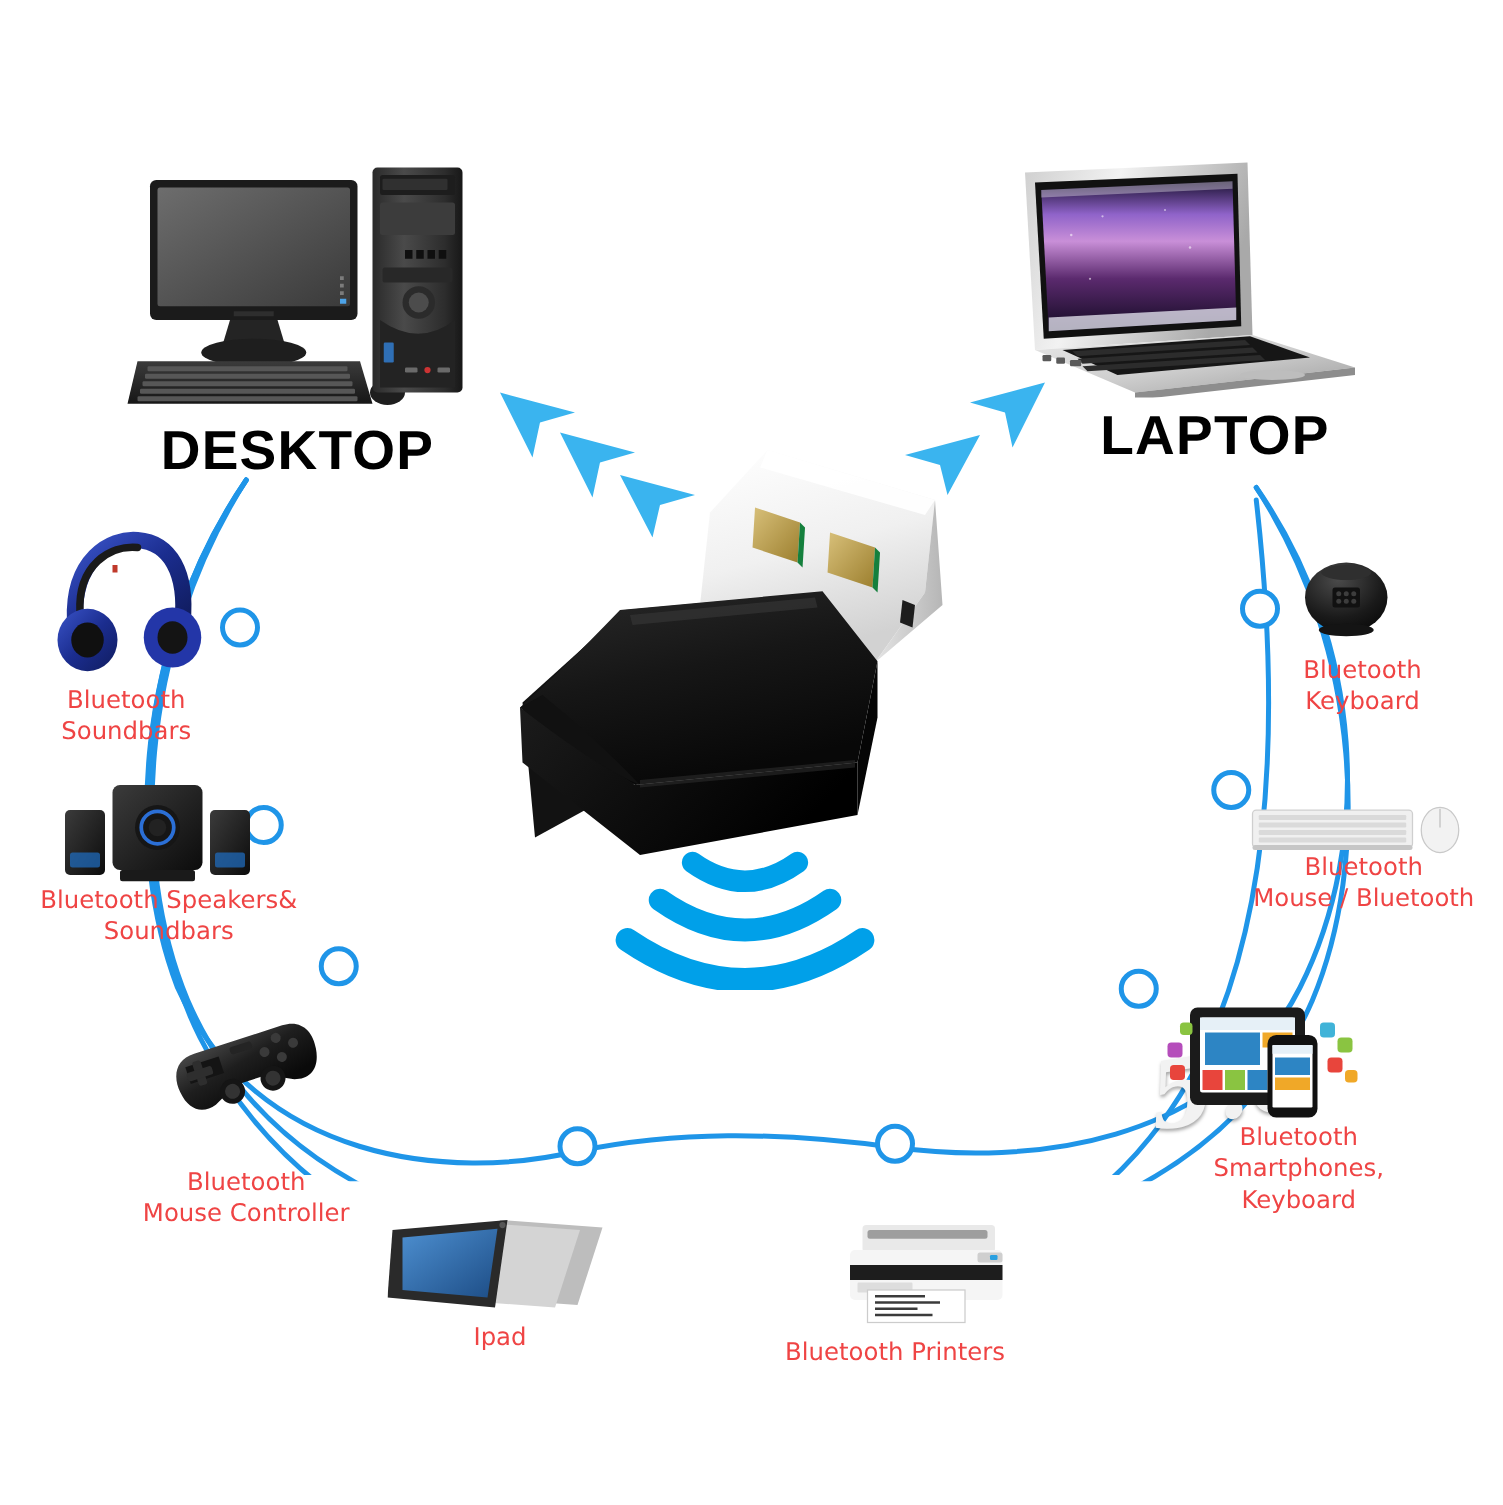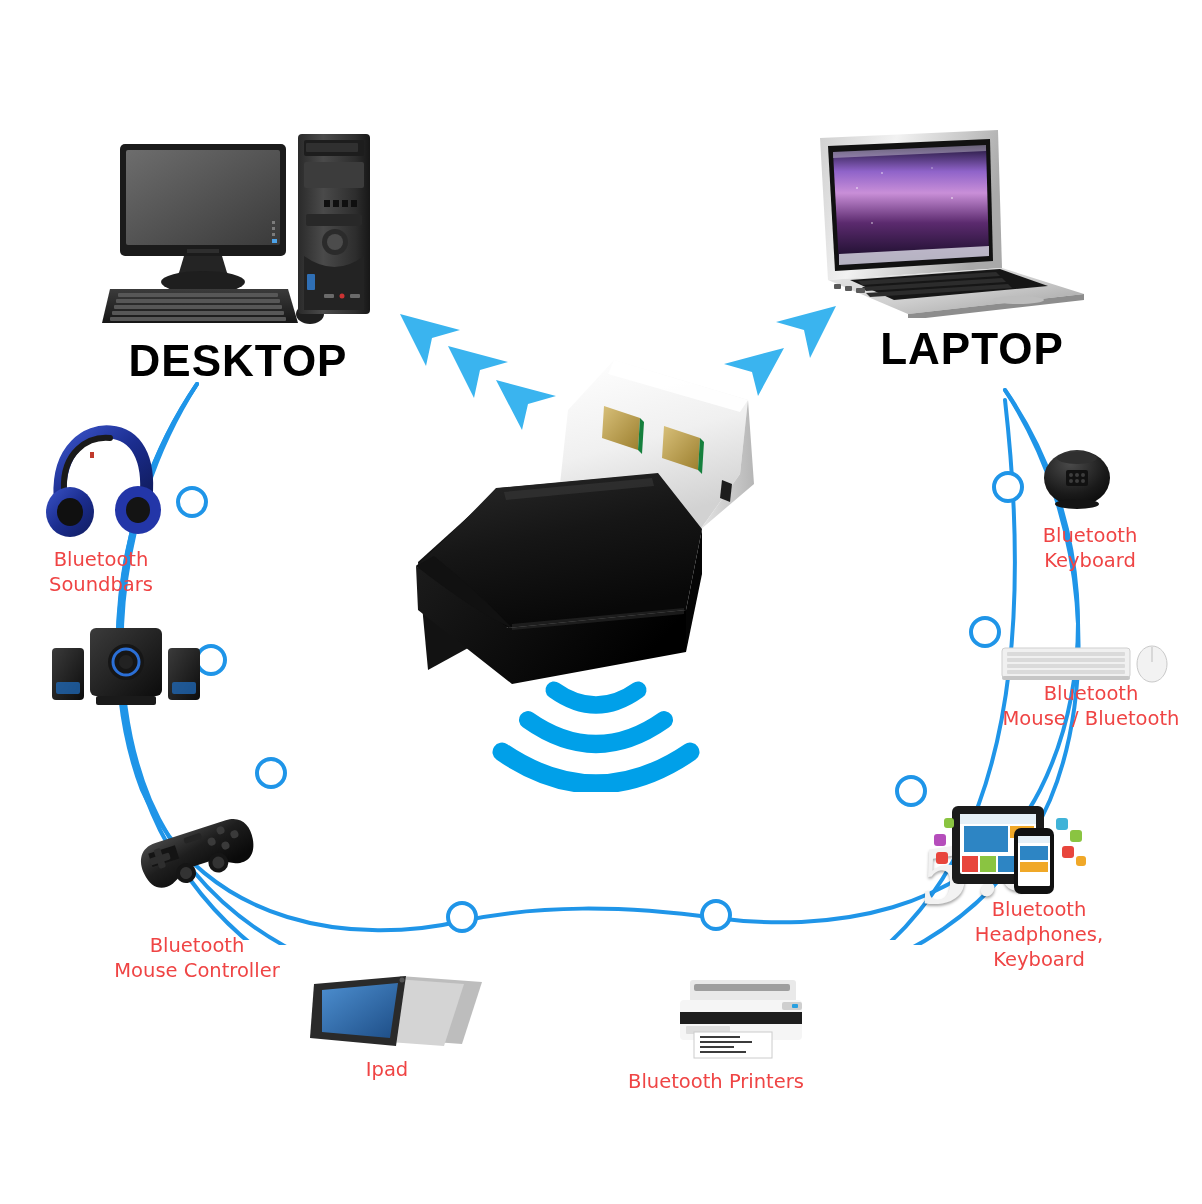--- a/index.html
+++ b/index.html
@@ -313,20 +313,24 @@
       <rect x="52" y="8" width="72" height="68" rx="6" fill="url(#spk)"></rect>
       <circle cx="88" cy="42" r="18" fill="#161616"></circle>
       <circle cx="88" cy="42" r="13" fill="none" stroke="#2b6fd6" stroke-width="3"></circle>
       <circle cx="88" cy="42" r="7" fill="#222"></circle>
       <rect x="58" y="76" width="60" height="9" rx="2" fill="#1a1a1a"></rect>
       <rect x="14" y="28" width="32" height="52" rx="4" fill="url(#spk)"></rect>
       <rect x="18" y="62" width="24" height="12" rx="2" fill="#1f6fc4" opacity=".7"></rect>
       <rect x="130" y="28" width="32" height="52" rx="4" fill="url(#spk)"></rect>
       <rect x="134" y="62" width="24" height="12" rx="2" fill="#1f6fc4" opacity=".7"></rect>
     </svg>
+  </div>
+  <div class="caption abs" style="left:8px;top:708px;width:254px;">
+    <div>Bluetooth Speakers&amp;</div>
+    <div>Soundbars</div>
   </div>
 
   <div class="art" style="left:134px;top:808px;width:134px;height:112px;">
     <svg width="134" height="112" viewBox="0 0 134 112">
       <defs>
         <linearGradient id="gcb" x1="0" y1="0" x2="0.6" y2="1">
           <stop offset="0" stop-color="#4a4a4a"></stop>
             <stop offset="0.5" stop-color="#1e1e1e"></stop>
           <stop offset="1" stop-color="#0a0a0a"></stop>
         </linearGradient>
@@ -362,21 +366,21 @@
             <stop offset="1" stop-color="#1d4d86"></stop>
         </linearGradient>
       </defs>
       <path d="M90,8 L172,14 L152,76 L70,70 Z" fill="#bdbdbd"></path>
       <path d="M72,10 L154,16 L134,78 L52,72 Z" fill="#d4d4d4"></path>
       <path d="M4,16 L96,8 L86,78 L0,70 Z" fill="#2a2a2a"></path>
       <path d="M12,22 L88,15 L80,70 L12,64 Z" fill="url(#tscr)"></path>
       <circle cx="92" cy="12" r="2.5" fill="#555"></circle>
     </svg>
   </div>
-  <div class="caption abs" style="left:307px;top:1058px;width:160px;">
+  <div class="caption abs" style="left:320px;top:1058px;width:160px;">
     <div>Ipad</div>
   </div>
 
   <div class="art" style="left:672px;top:976px;width:158px;height:84px;">
     <svg width="158" height="84" viewBox="0 0 158 84">
       <rect x="18" y="4" width="106" height="22" rx="3" fill="#e9e9e9"></rect>
       <rect x="22" y="8" width="96" height="7" rx="2" fill="#9e9e9e"></rect>
       <rect x="8" y="24" width="122" height="40" rx="4" fill="#f5f5f5"></rect>
       <rect x="8" y="36" width="122" height="12" fill="#1d1d1d"></rect>
       <rect x="110" y="26" width="20" height="8" rx="2" fill="#cfcfcf"></rect>
@@ -419,21 +423,21 @@
         <rect x="14" y="18" width="10" height="10" rx="3" fill="#8ac441"></rect>
         <rect x="126" y="18" width="12" height="12" rx="3" fill="#40b3d8"></rect>
         <rect x="140" y="30" width="12" height="12" rx="3" fill="#8ac441"></rect>
         <rect x="132" y="46" width="12" height="12" rx="3" fill="#e8453c"></rect>
         <rect x="146" y="56" width="10" height="10" rx="3" fill="#f0a828"></rect>
       </g>
     </svg>
   </div>
   <div class="caption abs" style="left:928px;top:898px;width:222px;">
     <div>Bluetooth</div>
-    <div>Headphones,</div>
+    <div>Smartphones,</div>
     <div>Keyboard</div>
   </div>
 
   <div class="art" style="left:1000px;top:642px;width:172px;height:46px;">
     <svg width="172" height="46" viewBox="0 0 172 46">
       <rect x="2" y="6" width="128" height="30" rx="3" fill="#f0f0f0" stroke="#cfcfcf"></rect>
       <g fill="#dadada">
         <rect x="7" y="10" width="118" height="4" rx="1"></rect>
         <rect x="7" y="16" width="118" height="4" rx="1"></rect>
         <rect x="7" y="22" width="118" height="4" rx="1"></rect>

